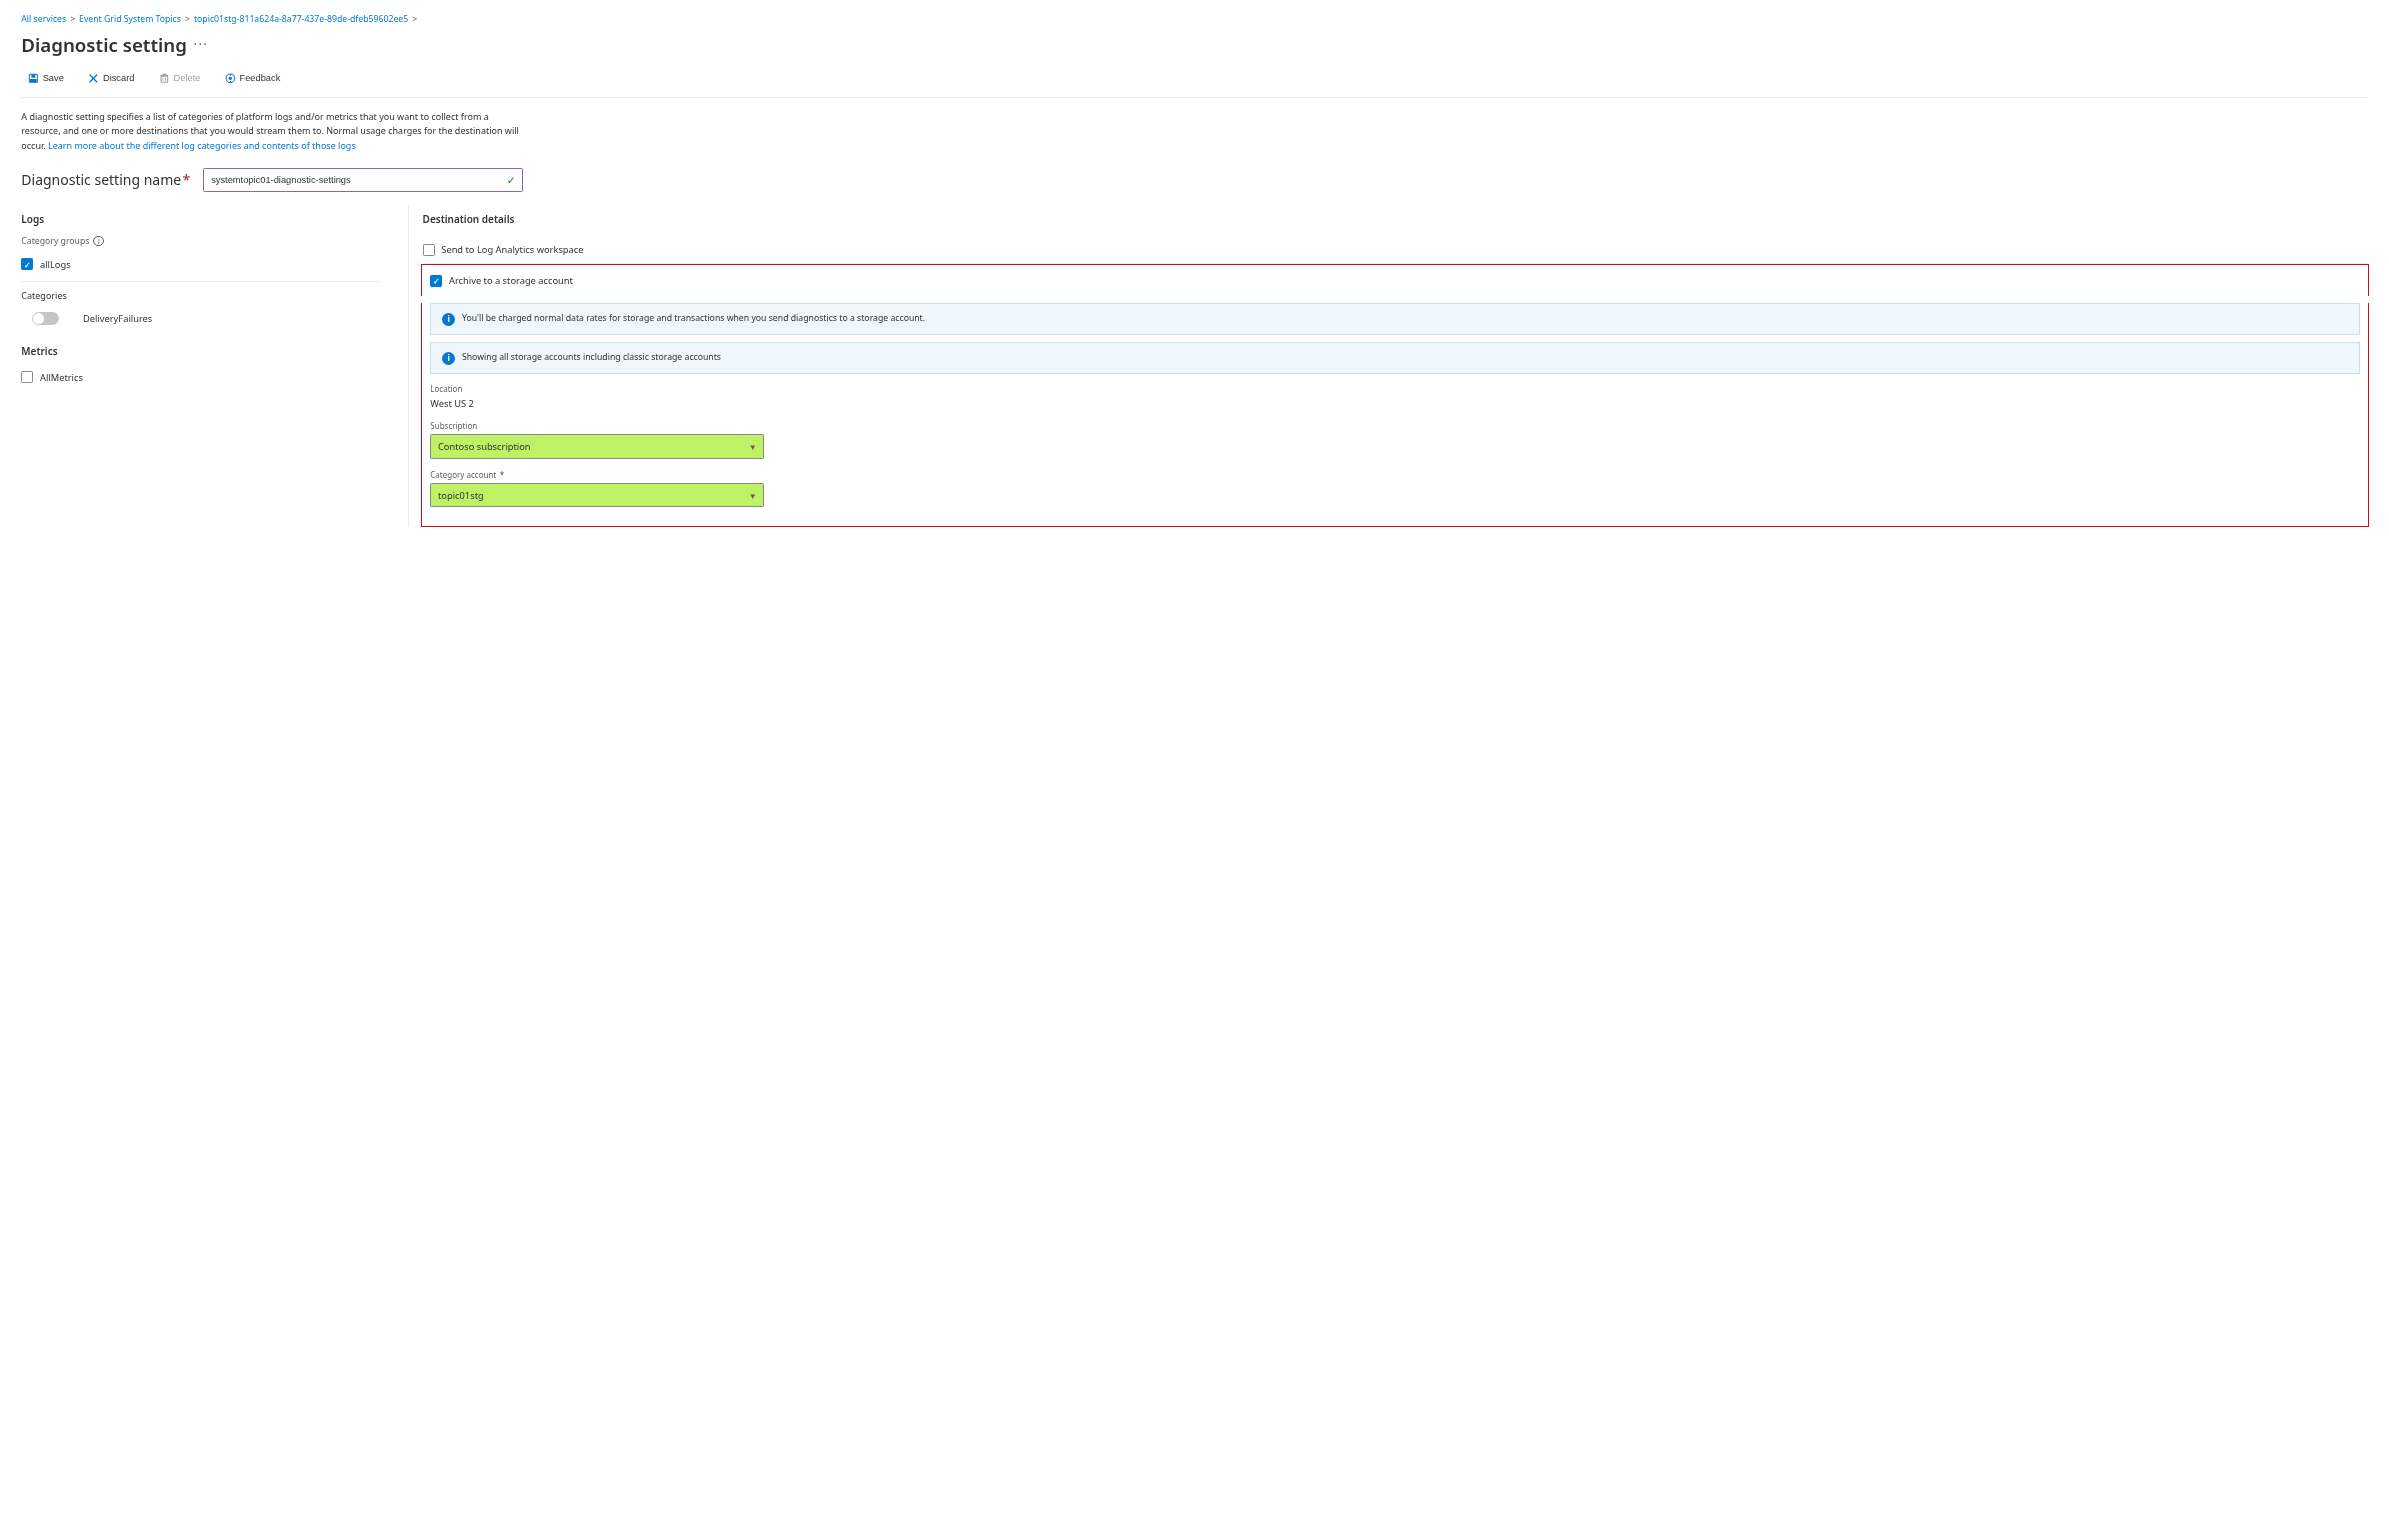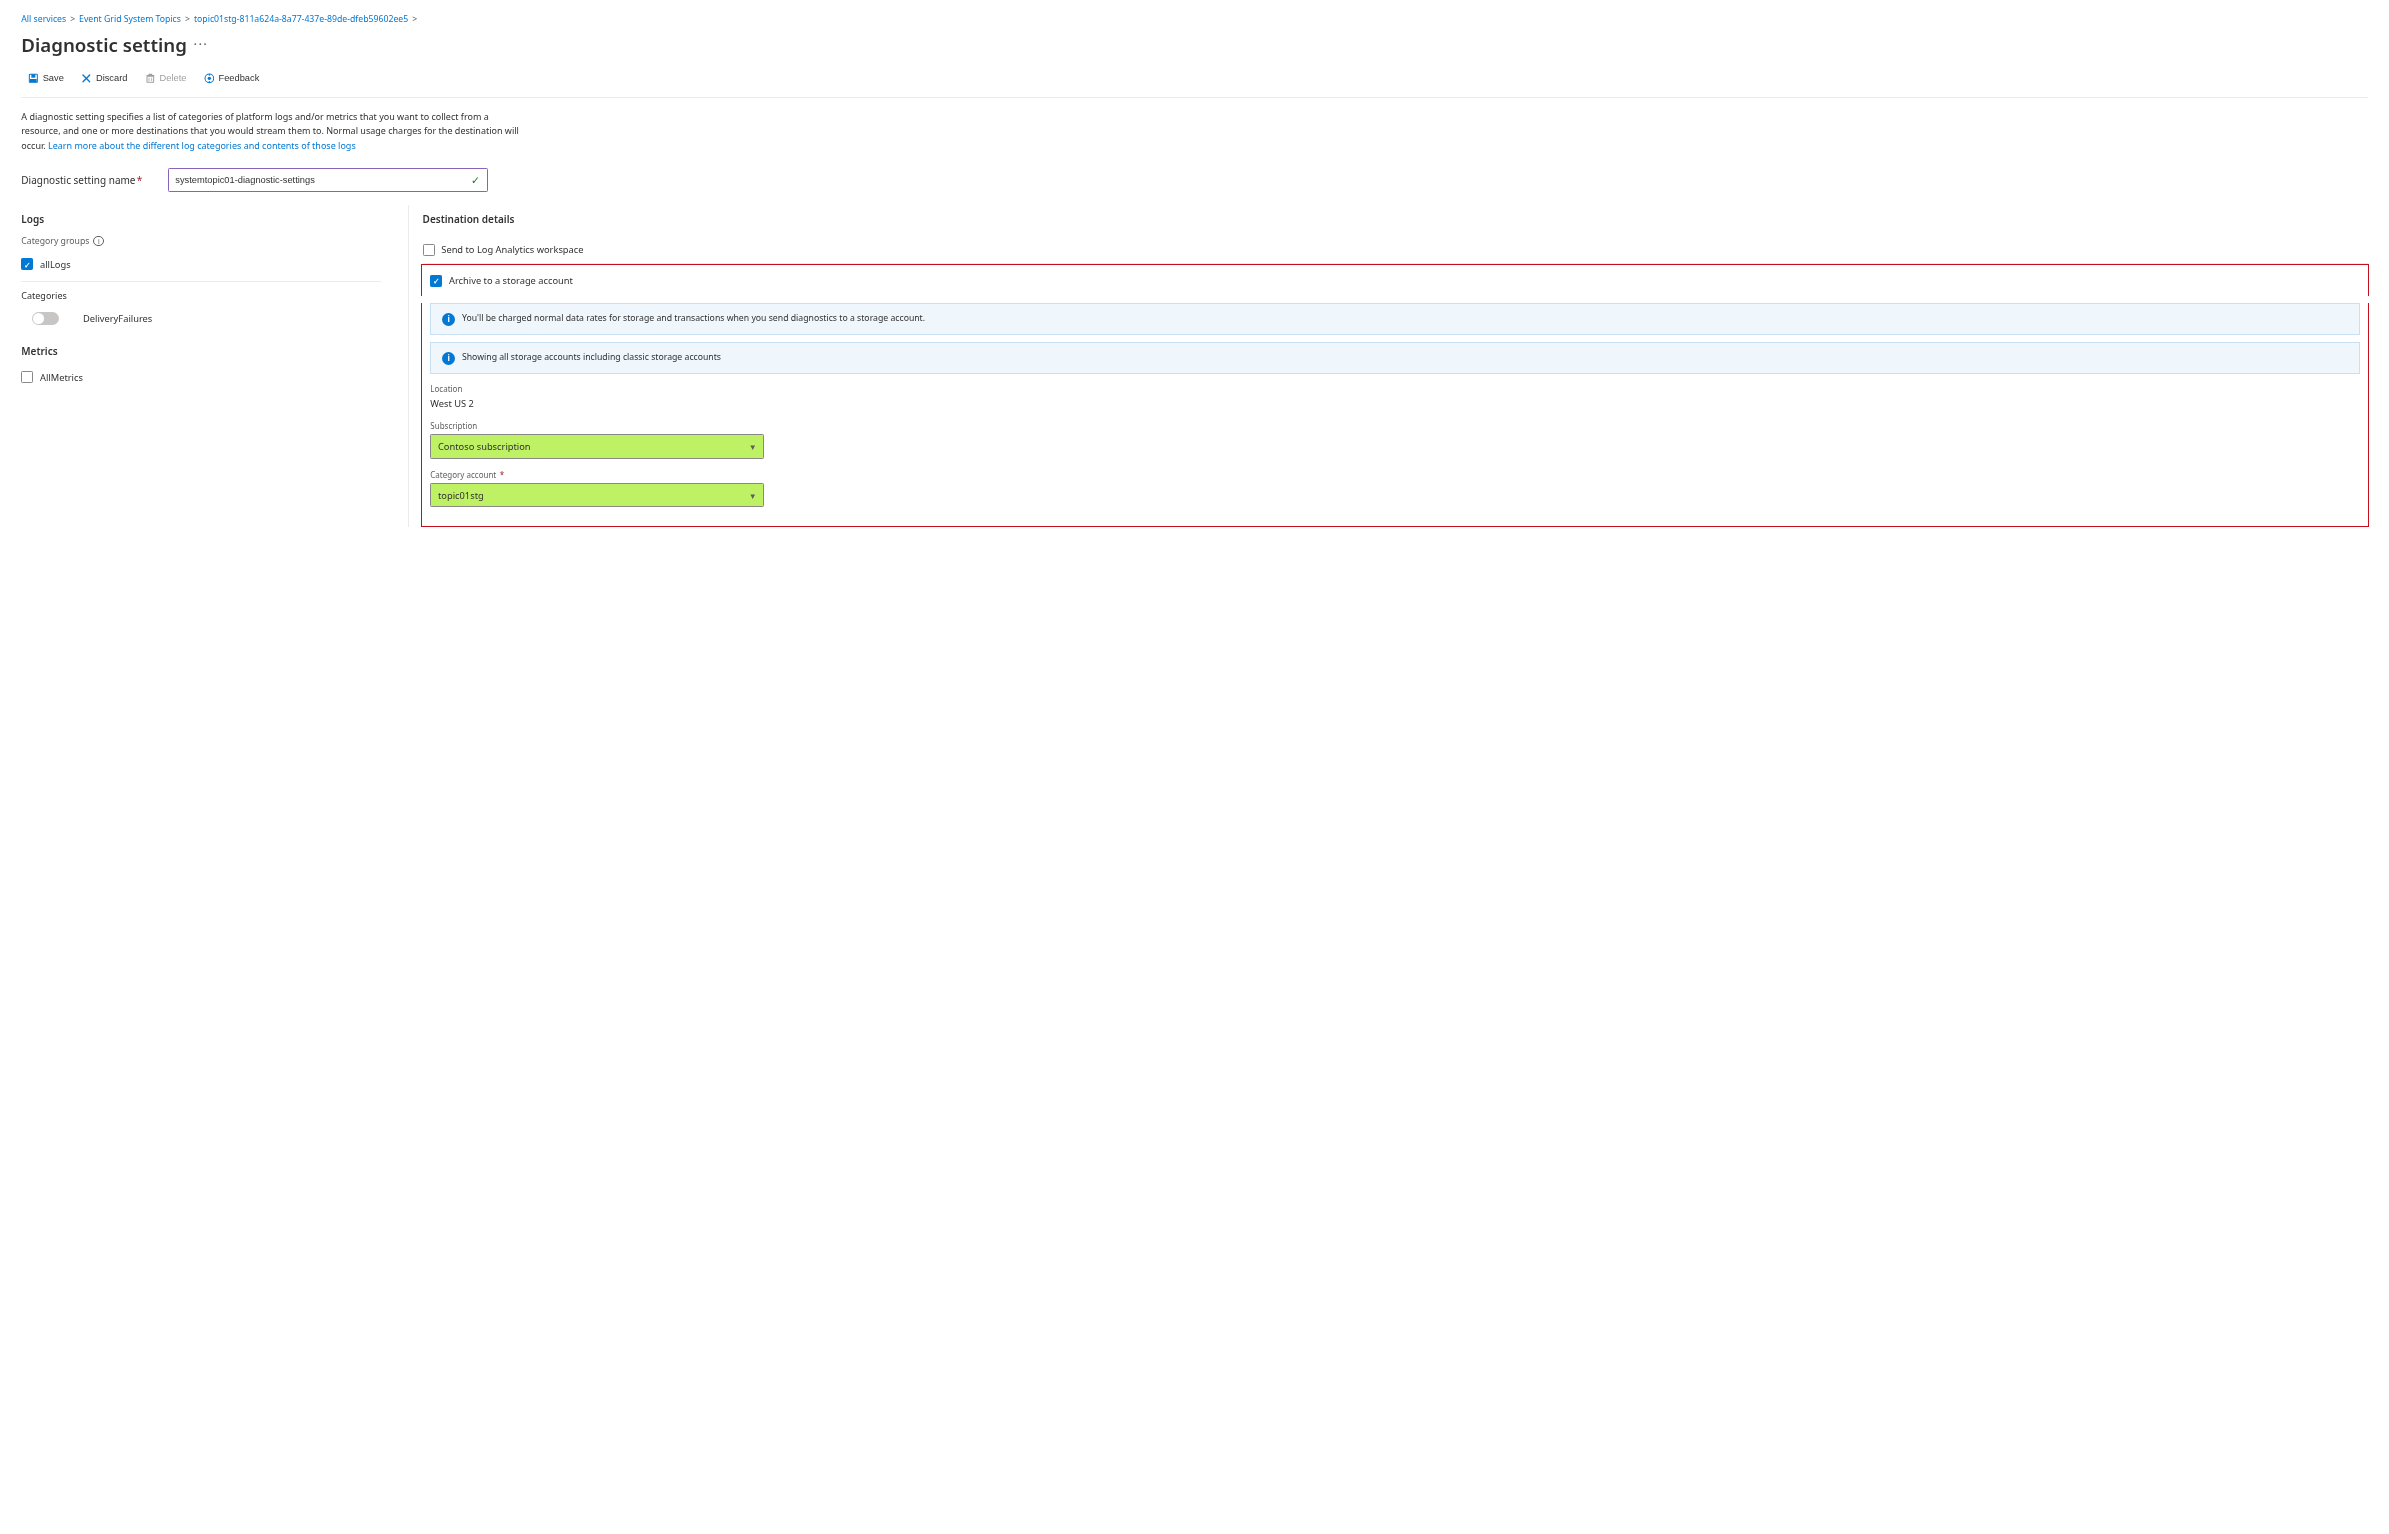--- a/index.html
+++ b/index.html
@@ -34,21 +34,21 @@
     }
     .page-title .ellipsis {
       font-size: 13.3px;
       color: #605e5c;
       font-weight: 400;
       letter-spacing: 1.3px;
     }
     .toolbar {
       display: flex;
       align-items: center;
-      gap: 4px;
+      gap: 11px;
       padding-bottom: 9.3px;
       border-bottom: 0.7px solid #edebe9;
       margin-bottom: 12px;
     }
     .toolbar-btn {
       display: flex;
       align-items: center;
       gap: 4px;
       background: none;
       border: none;
@@ -91,21 +91,21 @@
       padding-left: 13.3px;
       border-left: 0.7px solid #edebe9;
     }
     .field-row {
       display: flex;
       align-items: center;
       margin-bottom: 13.3px;
       gap: 13.3px;
     }
     .field-label {
-      font-size: 10px;
+      font-size: 14px;
       color: #323130;
       min-width: 133px;
     }
     .field-label .required {
       color: #a4262c;
       margin-left: 1.3px;
     }
     .text-input {
       flex: 1;
       padding: 4px 6.7px;

